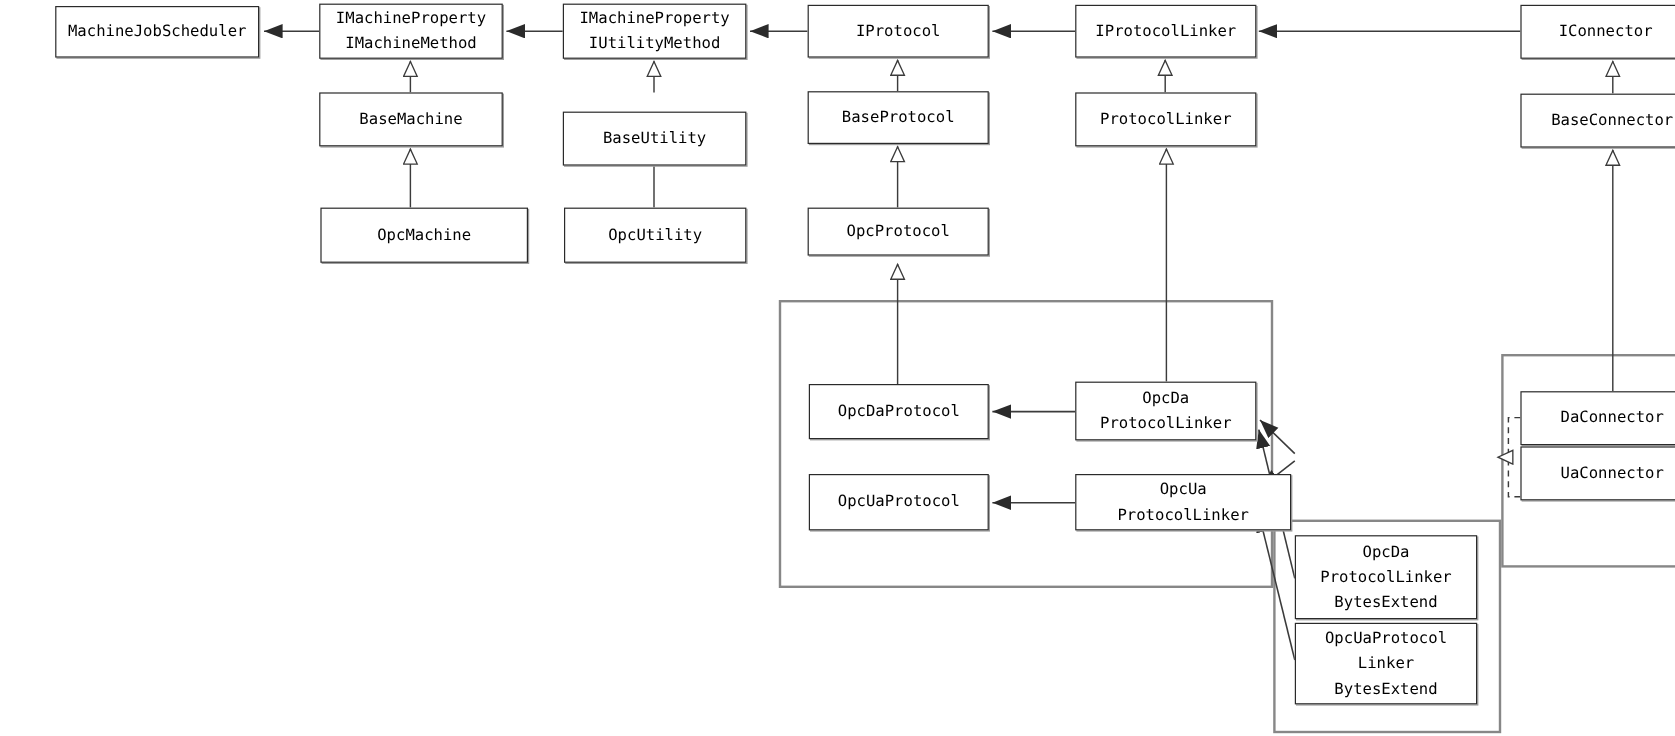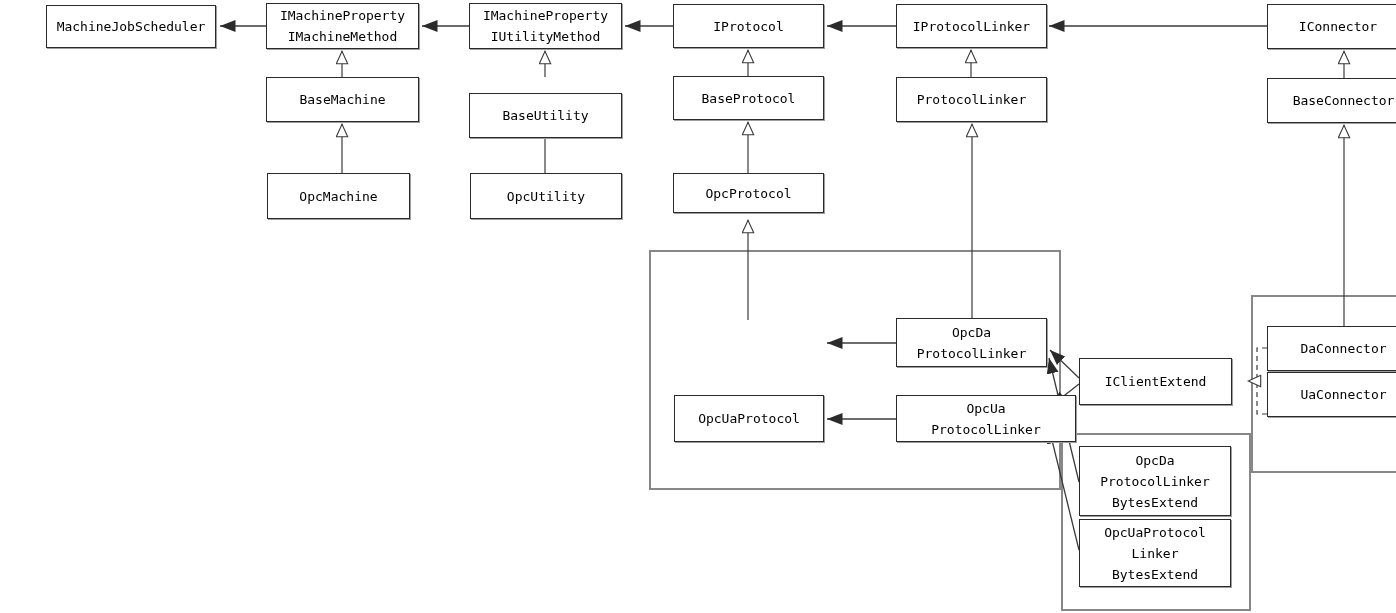--- a/index.html
+++ b/index.html
@@ -135,50 +135,50 @@
   </div>
 
   <div class="node" style="left:852px;top:77px;width:151px;height:45px">
     <span>ProtocolLinker</span>
   </div>
 
   <div class="node" style="left:1223px;top:78px;width:153px;height:45px">
     <span>BaseConnector</span>
   </div>
 
-  <div class="node" style="left:223px;top:173px;width:143px;height:46px">
+  <div class="node" style="left:223px;top:173px;width:173px;height:46px">
     <span>OpcMachine</span>
   </div>
 
   <div class="node" style="left:426px;top:173px;width:152px;height:46px">
     <span>OpcUtility</span>
   </div>
 
   <div class="node" style="left:629px;top:173px;width:151px;height:40px">
     <span>OpcProtocol</span>
   </div>
 
+  <div class="node" style="left:630px;top:320px;width:150px;height:46px">
+    <span>OpcDaProtocol</span>
+  </div>
 
   <div class="node" style="left:630px;top:395px;width:150px;height:47px">
     <span>OpcUaProtocol</span>
   </div>
 
   <div class="node" style="left:852px;top:318px;width:151px;height:49px">
     <span>OpcDa</span>
     <span>ProtocolLinker</span>
   </div>
 
   <div class="node" style="left:852px;top:395px;width:180px;height:47px">
     <span>OpcUa</span>
     <span>ProtocolLinker</span>
   </div>
 
-  <div class="node" style="left:1035px;top:358px;width:153px;height:47px">
-    <span>IClientExtend</span>
-  </div>
 
   <div class="node" style="left:1223px;top:326px;width:153px;height:45px">
     <span>DaConnector</span>
   </div>
 
   <div class="node" style="left:1223px;top:372px;width:153px;height:45px">
     <span>UaConnector</span>
   </div>
 
   <div class="node" style="left:1035px;top:446px;width:152px;height:70px">

